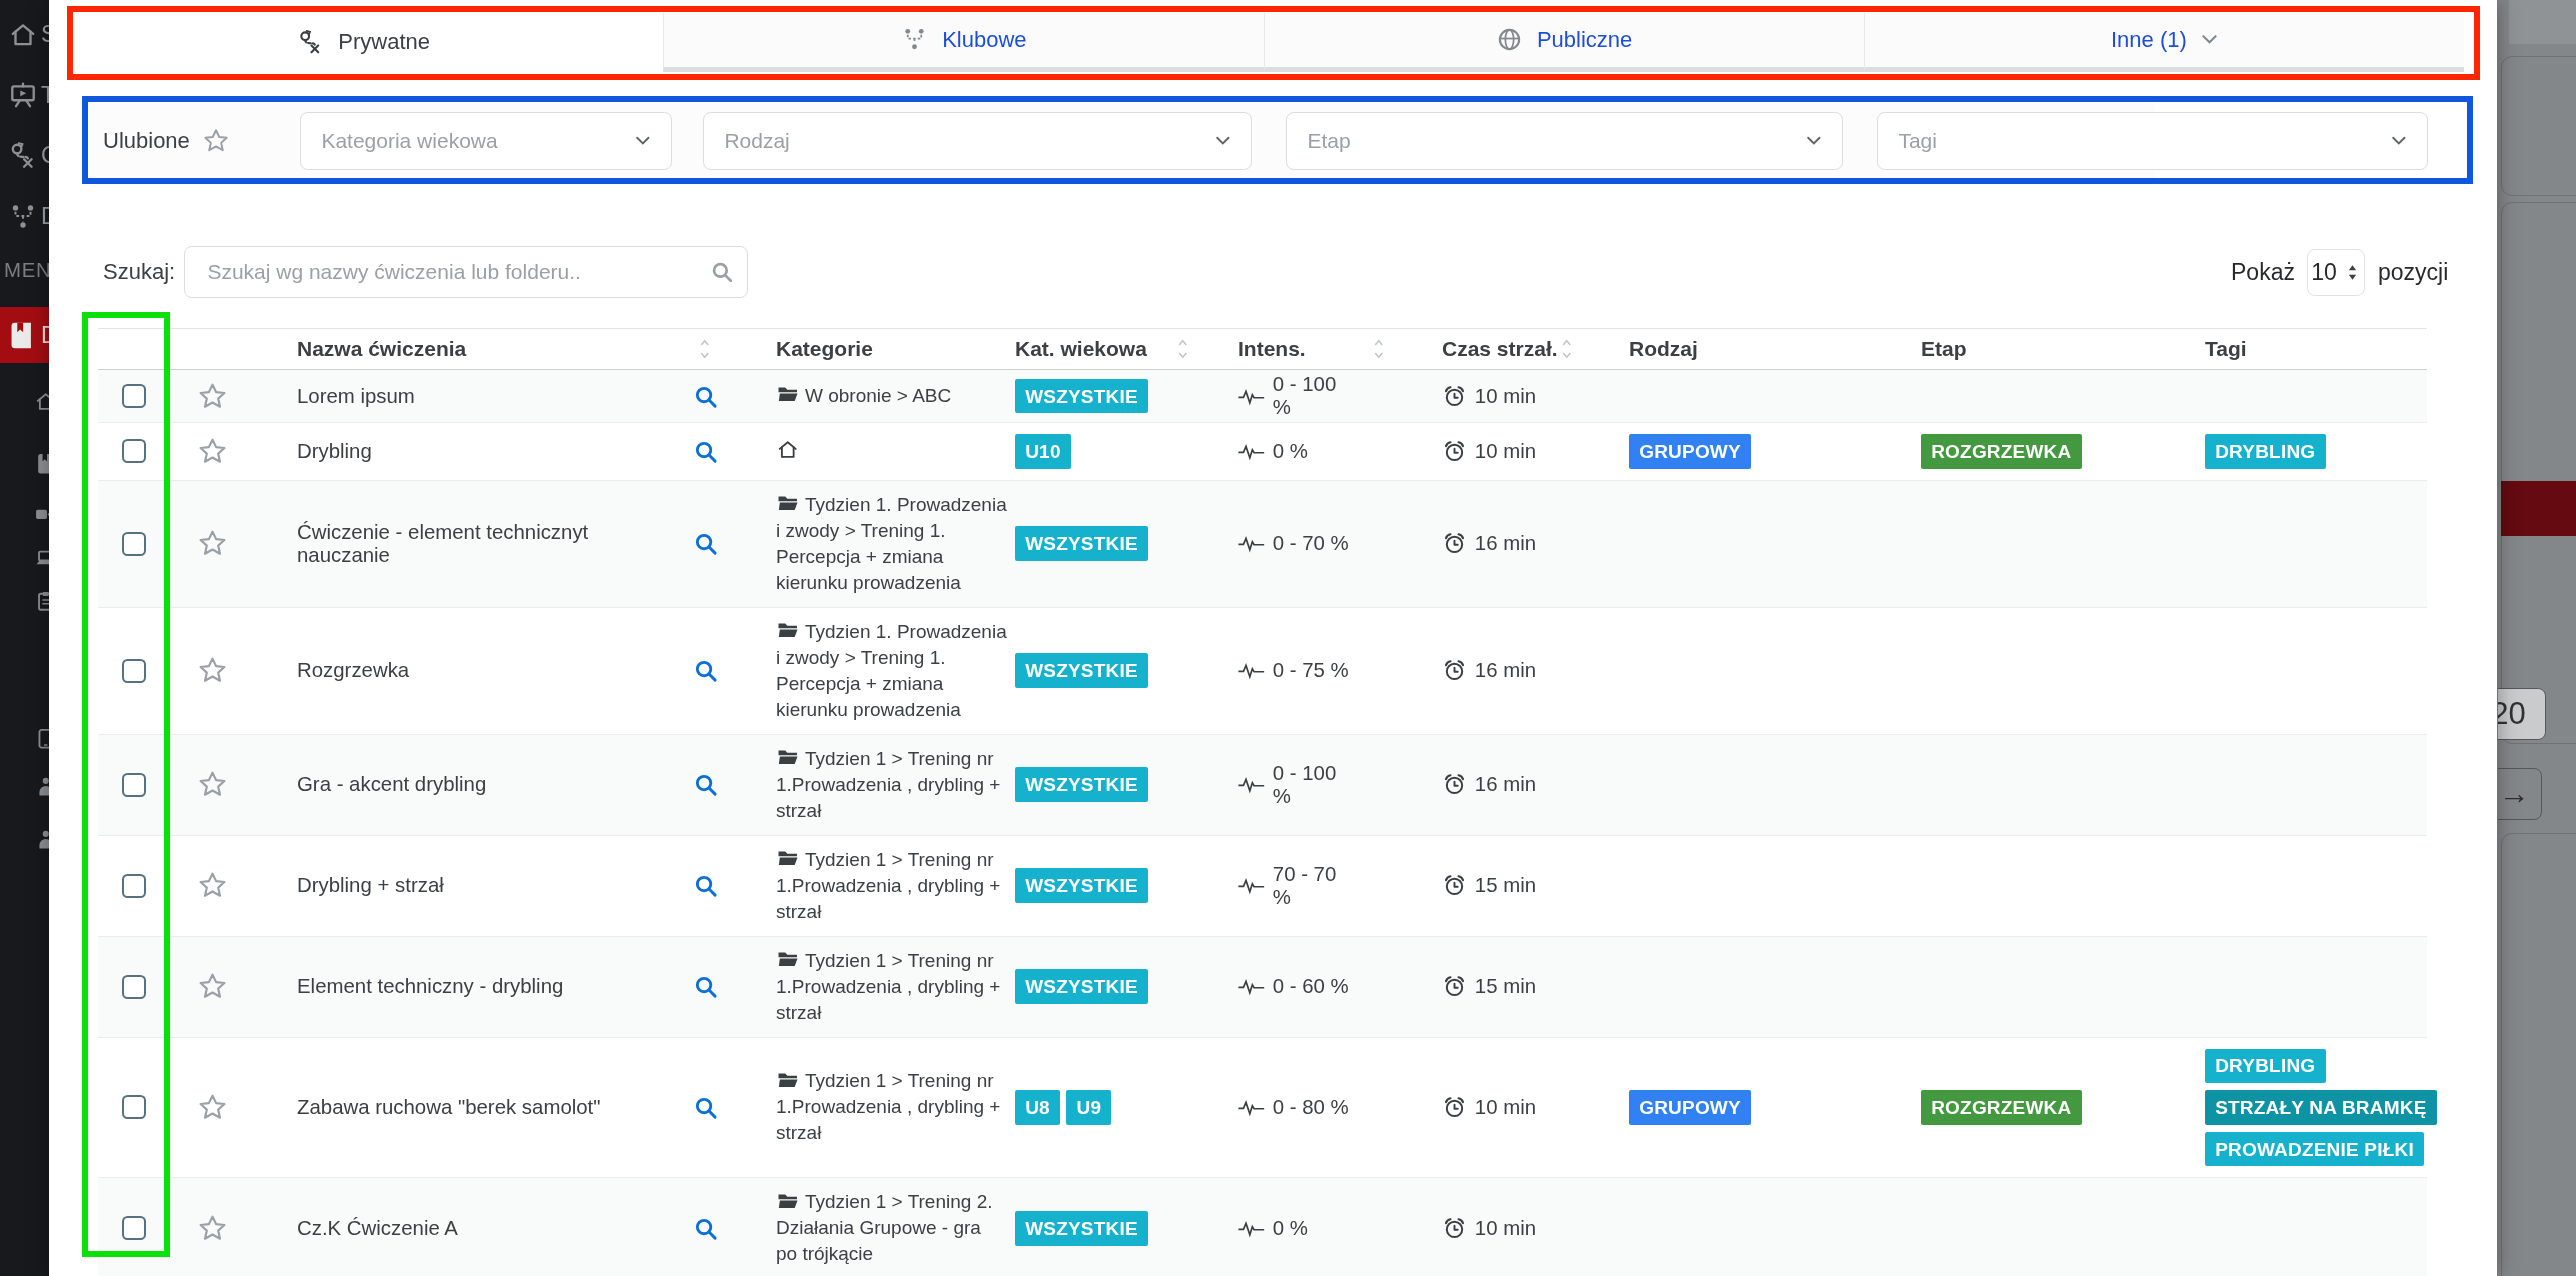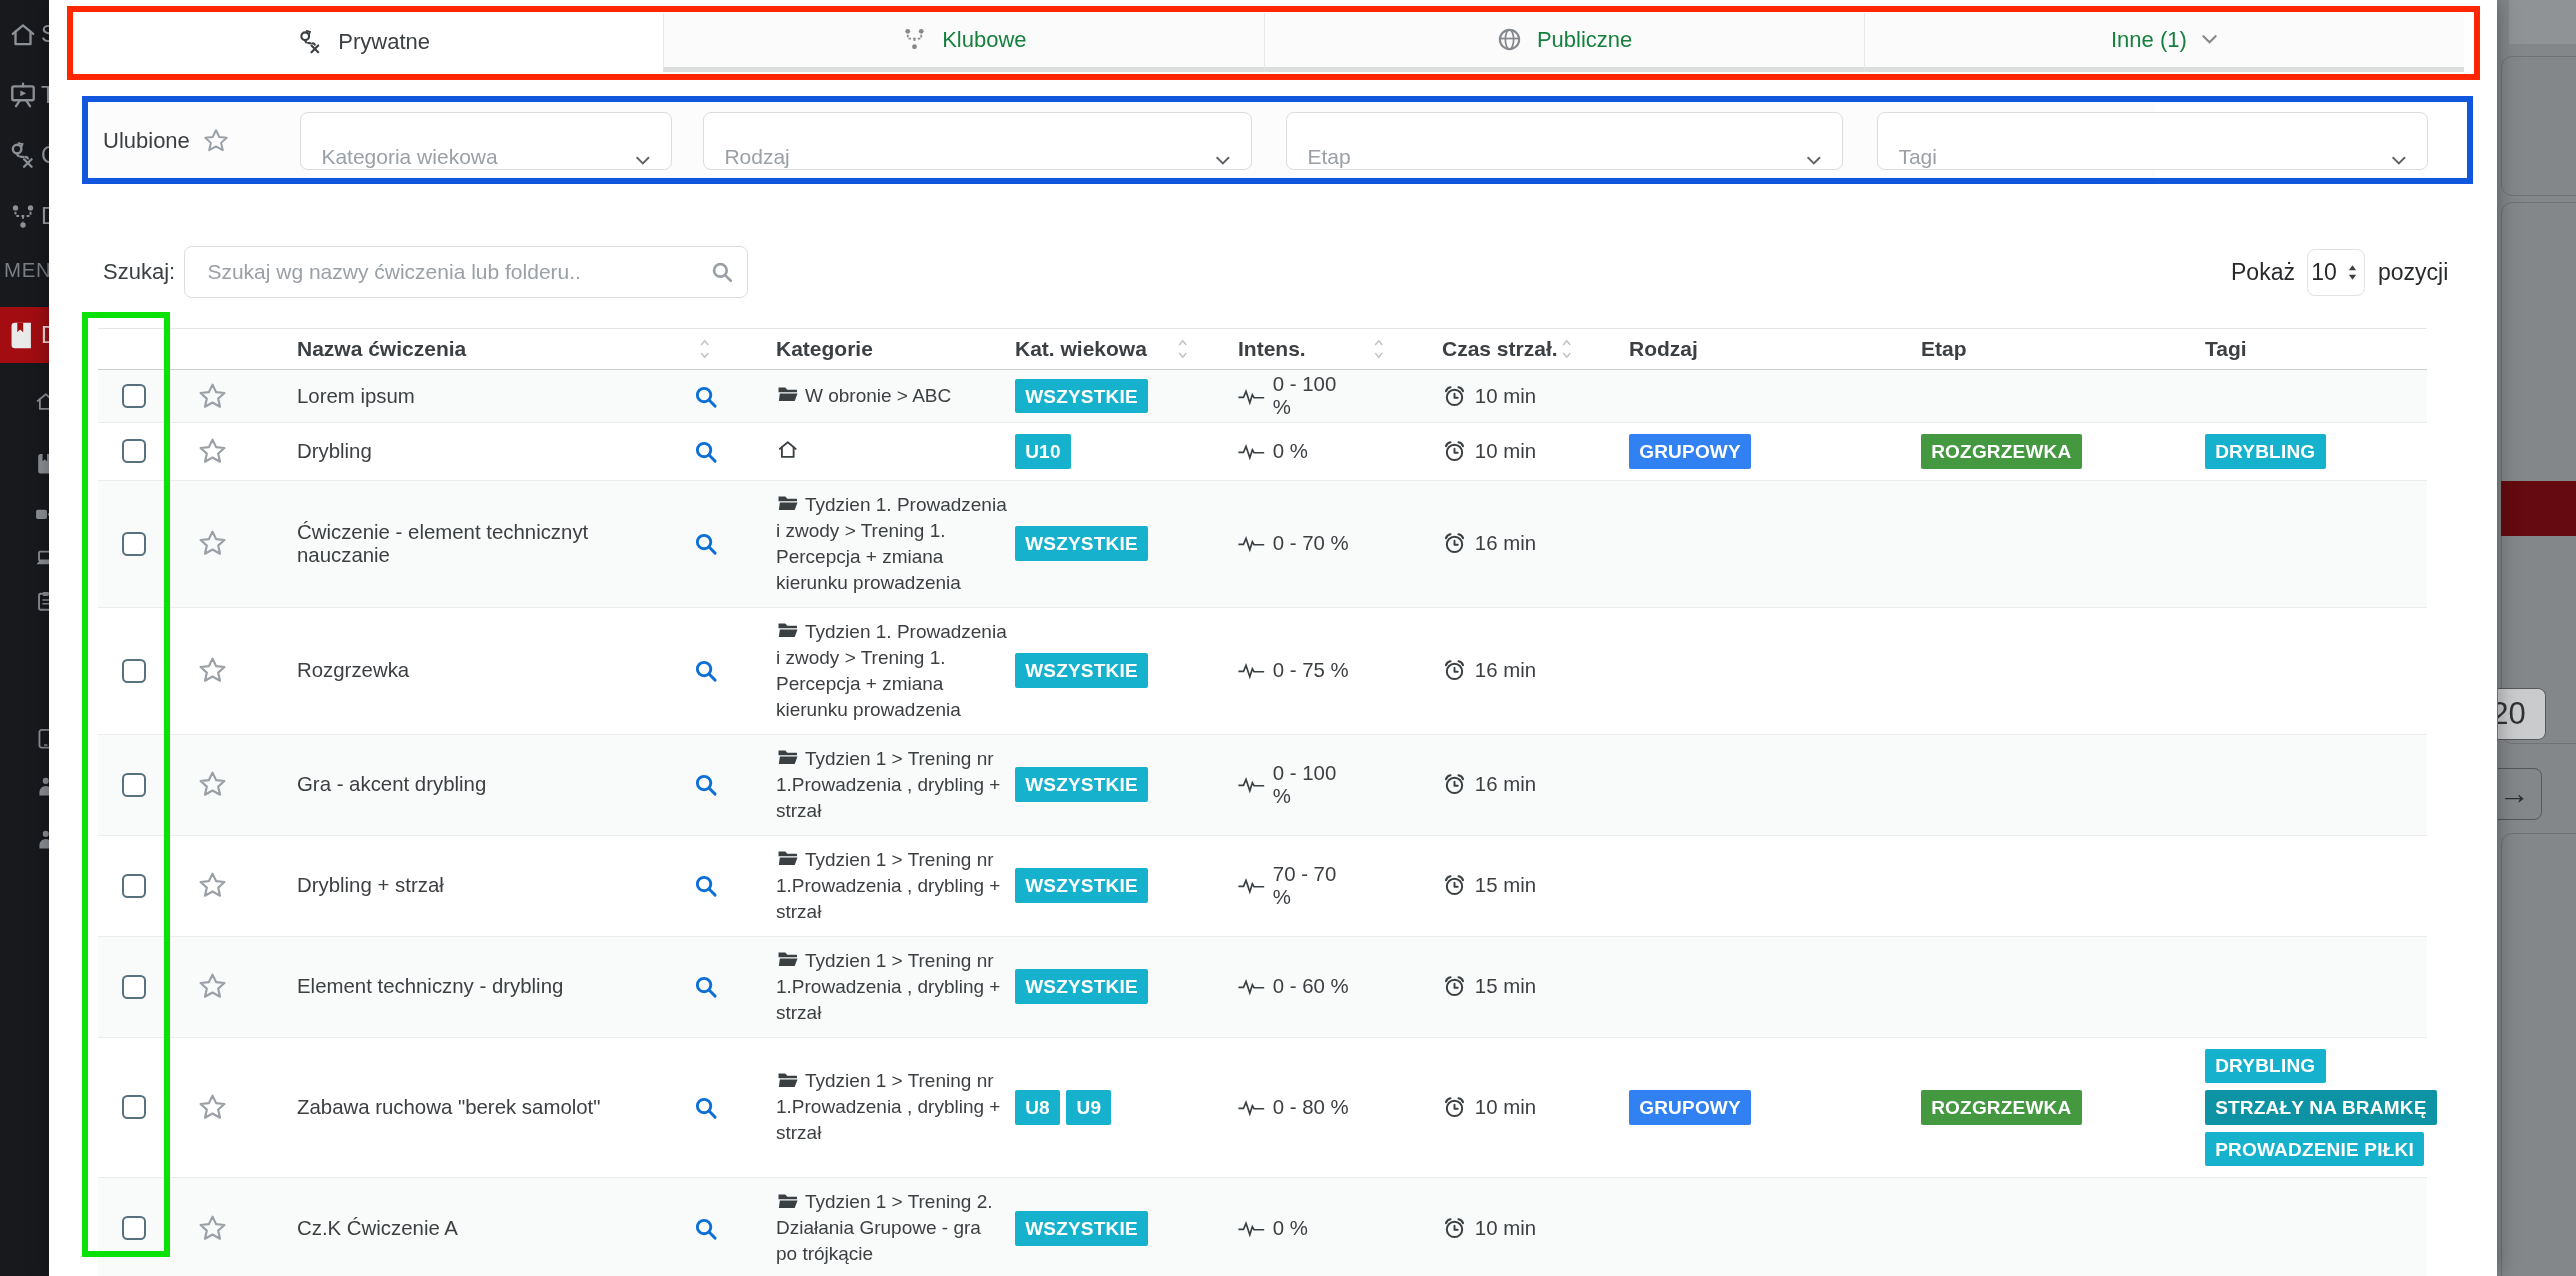--- a/index.html
+++ b/index.html
@@ -14,27 +14,27 @@
   .side-item .ic { position:absolute; left:7.8px; display:flex; }
   .side-item .lbl { position:absolute; left:41px; font-size:23px; color:#9aa0a6; white-space:nowrap; }
   .side-menu { position:absolute; left:3.9px; font-size:20.4px; color:#7a7f84; letter-spacing:0.8px; }
   .side-red { background:#a30d12; }
   .side-red .lbl { color:#f0d9da; }
   .low-ic { position:absolute; left:34px; display:flex; cursor:pointer; }
   
   .panel { position:absolute; left:49px; top:0; width:2448px; height:1276px; background:#fff; z-index:2; box-shadow:0 0 20.4px rgba(0,0,0,.35); }
   
   .tabs { position:absolute; left:15px; top:12.5px; width:2400px; height:59px; display:flex; }
-  .tab { flex:1; display:flex; align-items:center; justify-content:center; gap:14px; font-size:22px; color:#15803d; background:#fbfbfb; border-bottom:5.5px solid #dcdddd; border-left:1.6px solid #e8e8e8; cursor:pointer; }
+  .tab { flex:1; display:flex; align-items:center; justify-content:center; gap:14px; font-size:22px; color:#1d4ed8; background:#fbfbfb; border-bottom:5.5px solid #dcdddd; border-left:1.6px solid #e8e8e8; cursor:pointer; }
   .tab:first-child { border-left:none; }
   .tab.active { background:#fff; border-bottom:none; color:#3c4043; }
   
   .filterbar { position:absolute; left:39px; top:103px; width:2067px; height:75px; background:#fcfcfd; }
   .fav { position:absolute; left:15px; top:0; height:75px; display:flex; align-items:center; gap:12.5px; font-size:22px; color:#3c4043; cursor:pointer; }
-  .dd { position:absolute; top:8.6px; height:58px; background:#fff; border:1.6px solid #dadce0; border-radius:7.8px; display:flex; align-items:flex-end; justify-content:space-between; padding:0 20.4px; font-size:21px; color:#9aa0a6; cursor:pointer; }
+  .dd { position:absolute; top:8.6px; height:58px; background:#fff; border:1.6px solid #dadce0; border-radius:7.8px; display:flex; align-items:center; justify-content:space-between; padding:0 20.4px; font-size:21px; color:#9aa0a6; cursor:pointer; }
   
   .search-label { position:absolute; left:54px; top:246px; height:52px; display:flex; align-items:center; font-size:22px; color:#3c4043; }
   .search-box { position:absolute; left:135px; top:246px; width:564px; height:52px; border:1.6px solid #dadce0; border-radius:7.8px; display:flex; align-items:center; padding:0 14px 0 20.4px; background:#fff; }
   .search-box input { flex:1; border:none; outline:none; font-size:21px; color:#3d4043; font-family:inherit; background:transparent; }
   .search-box input::placeholder { color:#9aa0a6; }
   .pagination { position:absolute; left:2182px; top:246px; height:52px; display:flex; align-items:center; gap:12.5px; font-size:23px; color:#27292b; }
   .page-size { width:58px; height:47px; border:1.6px solid #e2e2e2; border-radius:7.8px; display:flex; align-items:center; justify-content:center; gap:6px; cursor:pointer; }
   
   .table { position:absolute; left:49px; top:328px; width:2329px; font-size:20.4px; }
   .thead,.trow { display:grid; grid-template-columns:71px 86px 423px 55px 282px 141px 196px 188px 290px 286px 310px; align-items:center; }

